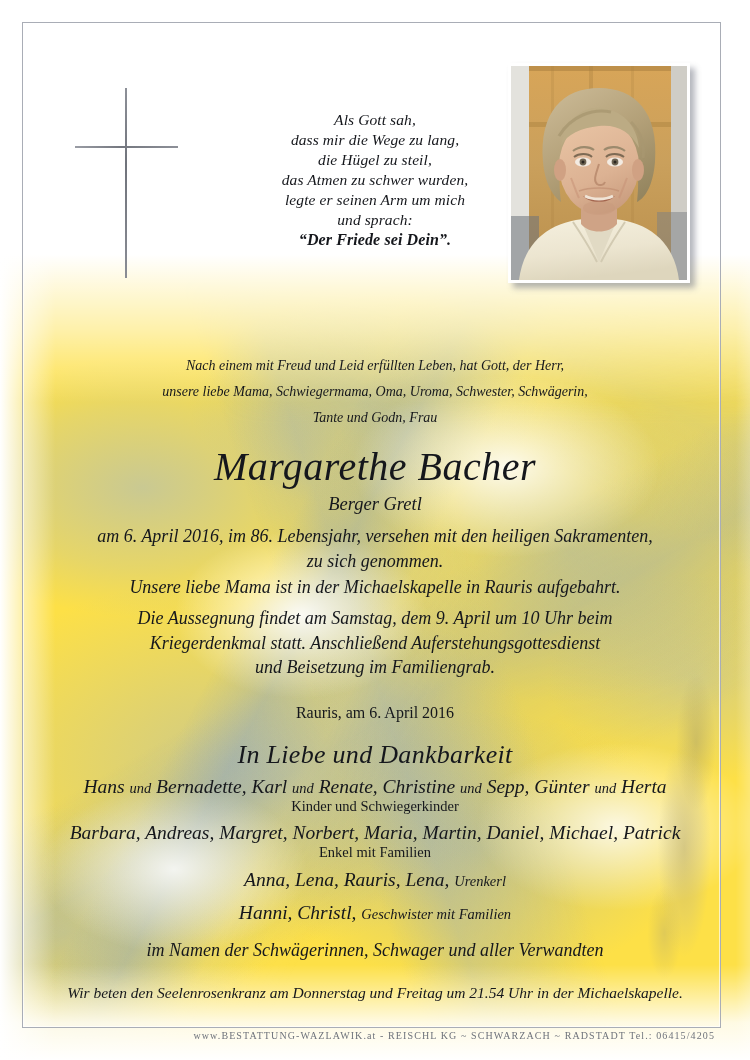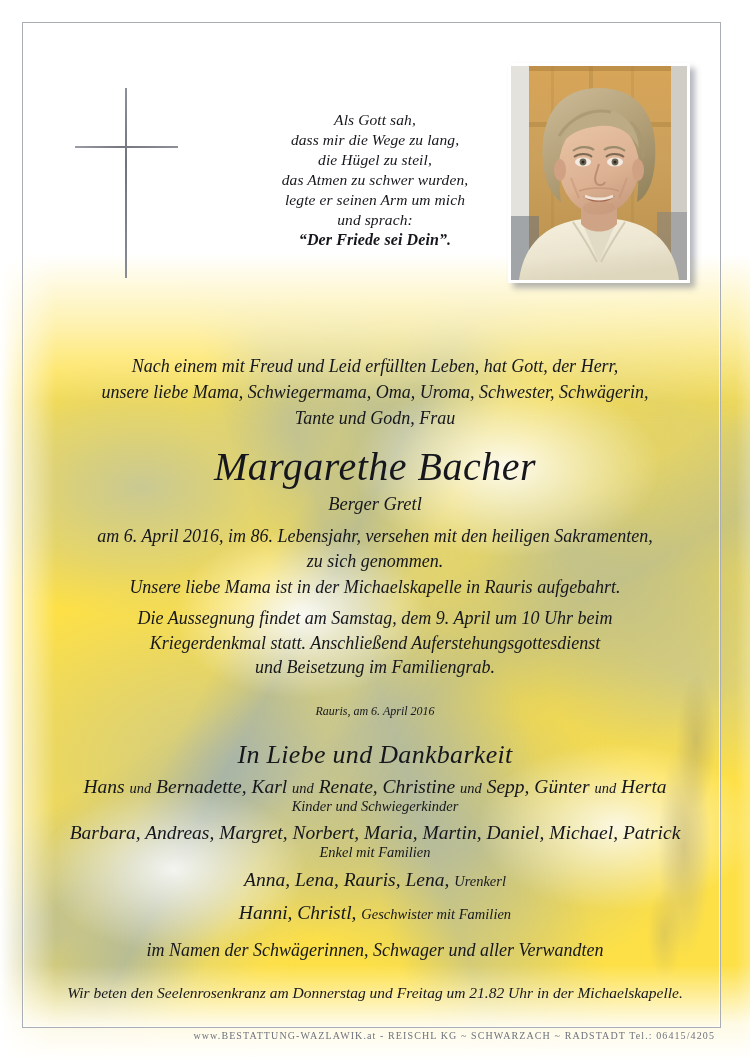--- a/index.html
+++ b/index.html
@@ -119,21 +119,21 @@
     font-size: 15.5px;
     line-height: 20px;
     letter-spacing: .1px;
   }
   .poem .last { font-weight: bold; font-size: 16px; }
 
   .block { position: absolute; left: 35px; width: 680px; }
   .intro {
     top: 353px;
     font-style: italic;
-    font-size: 18px;
+    font-size: 14px;
     line-height: 26px;
     font-family: Liberation Serif, serif;
   }
   .name {
     top: 444px;
     font-style: italic;
     font-size: 40px;
     line-height: 46px;
     letter-spacing: .5px;
   }
@@ -156,37 +156,35 @@
     line-height: 25px;
   }
   .ceremony {
     top: 606px;
     font-style: italic;
     font-size: 18px;
     line-height: 24.5px;
   }
   .place-date {
     top: 704px;
-    font-style: italic;
-    font-size: 12px;
+    font-size: 16px;
   }
   .gratitude {
     top: 740px;
     font-style: italic;
     font-size: 26px;
     letter-spacing: .3px;
   }
   .fam-names {
     font-style: italic;
     font-size: 19.5px;
     line-height: 24px;
   }
   .fam-names .small { font-size: 14.5px; }
   .fam-role {
-    font-style: italic;
     font-size: 14.5px;
     line-height: 19px;
   }
   .row-children { top: 775px; }
   .row-children-role { top: 797px; }
   .row-grand { top: 821px; }
   .row-grand-role { top: 843px; }
   .row-great { top: 868px; }
   .row-sibs { top: 901px; }
   .in-name {
@@ -359,17 +357,17 @@
       <span class="small">Urenkerl</span>
     </div>
 
     <div class="block fam-names row-sibs">
       <span>Hanni, Christl,</span>
       <span class="small">Geschwister mit Familien</span>
     </div>
 
     <div class="block in-name">im Namen der Schwägerinnen, Schwager und aller Verwandten</div>
 
-    <div class="block rosary">Wir beten den Seelenrosenkranz am Donnerstag und Freitag um 21.82 Uhr in der Michaelskapelle.</div>
+    <div class="block rosary">Wir beten den Seelenrosenkranz am Donnerstag und Freitag um 21.54 Uhr in der Michaelskapelle.</div>
   </div>
 
   <div id="footer">www.BESTATTUNG-WAZLAWIK.at - REISCHL KG ~ SCHWARZACH ~ RADSTADT  Tel.: 06415/4205</div>
 </div>
 
 </body></html>

